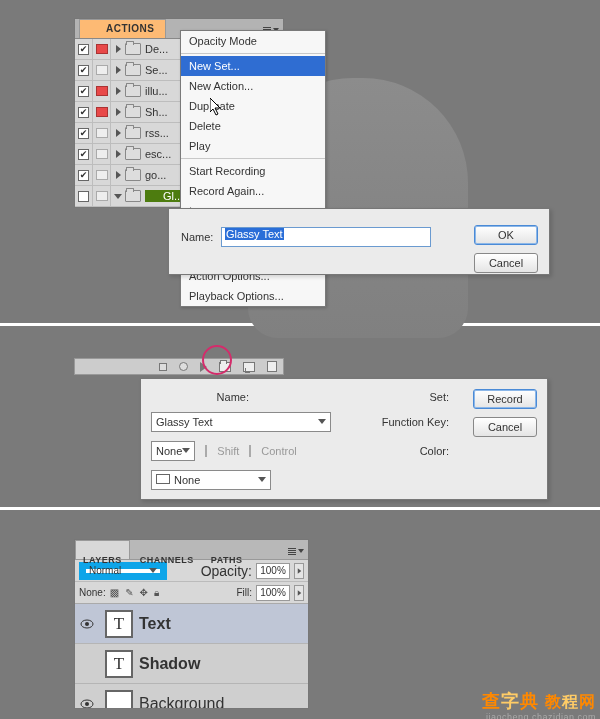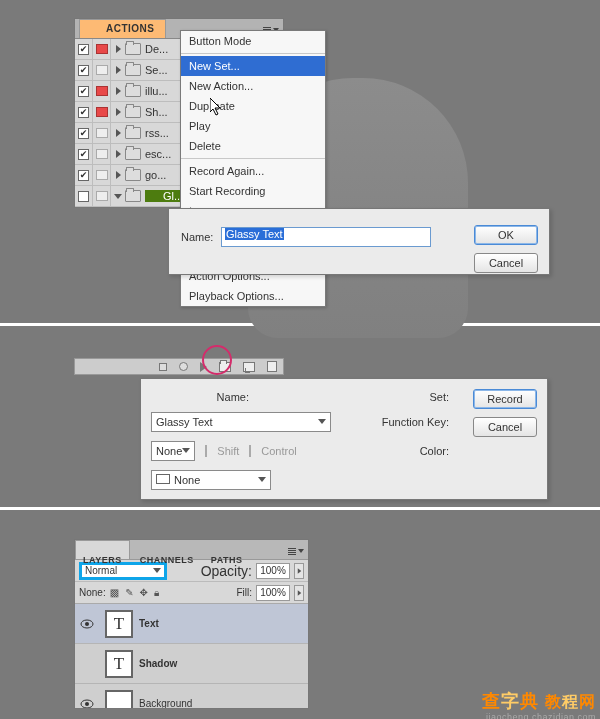--- a/index.html
+++ b/index.html
@@ -84,31 +84,31 @@
   .na-buttons { position: absolute; right: 10px; top: 10px; display: flex; flex-direction: column; gap: 8px; }
 
   
   .layers-panel { position: absolute; top: 539px; left: 74px; width: 235px; height: 170px; background: #d8d8d8; border: 1px solid #777; overflow: hidden; }
   .lp-tabrow { background: #b8b8b8; border-bottom: 1px solid #999; height: 20px; position: relative; }
   .lp-tab { display: inline-block; height: 19px; padding: 14px 7px 0 7px; font-size: 9px; font-weight: bold; letter-spacing: 0.5px; }
   .lp-tab.act { background: #d8d8d8; border: 1px solid #999; border-bottom: none; }
   .lp-menu { position: absolute; right: 4px; top: 5px; }
   .lp-row1 { display: flex; align-items: center; height: 22px; padding: 0 4px; border-bottom: 1px solid #bbb; gap: 4px; justify-content: space-between; }
   .flex { display: flex; align-items: center; gap: 4px; }
-  .combo { height: 18px; border: 3px solid #0ea5e9; background: #fff; width: 88px; display: flex; justify-content: space-between; align-items: center; padding: 0 3px; font-size: 10px; }
+  .combo { height: 18px; border: 7px solid #0ea5e9; background: #fff; width: 88px; display: flex; justify-content: space-between; align-items: center; padding: 0 3px; font-size: 10px; }
   .tiny-in { width: 34px; height: 16px; border: 1px solid #999; background: #fff; text-align: center; font-size: 10px; line-height: 14px; }
   .step { width: 10px; height: 16px; background: #e4e4e4; border: 1px solid #999; display: flex; align-items: center; justify-content: center; }
   .lp-row2 { display: flex; align-items: center; height: 22px; padding: 0 4px; border-bottom: 1px solid #aaa; font-size: 10px; justify-content: space-between; }
   .lockicons { display: flex; gap: 6px; color: #555; }
   .layer { display: flex; align-items: center; height: 40px; border-bottom: 1px solid #b5b5b5; background: #cfcfcf; }
   .layer.sel { background: #bfc6d6; }
   .eye { width: 24px; display: flex; justify-content: center; }
   .eye svg { width: 14px; height: 10px; }
   .thumb { width: 28px; height: 28px; background: #fff; border: 2px double #666; margin: 0 6px; display: flex; align-items: center; justify-content: center; font-family: Times, serif; font-size: 17px; }
-  .lname { font-size: 10px; font-weight: bold; }
+  .lname { font-size: 16px; font-weight: bold; }
   .lname.it { font-weight: normal; }
 </style>
 </head>
 <body>
 
 <div class="band top"></div>
 <div class="sep1"></div>
 <div class="band mid"></div>
 <div class="sep2"></div>
 <div class="band bot"></div>
@@ -229,30 +229,30 @@
     <div class="expand">
           <span class="tri-v"></span>
         </div>
     <div class="folder"></div>
     <span class="name">Gl...</span>
       </div>
     </div>
 </div>
 
 <div class="flyout" id="flyout">
-    <div class="flyout-item">Button Mode</div>
+    <div class="flyout-item">Opacity Mode</div>
     <div class="flyout-sep"></div>
     <div class="flyout-item sel">New Set...</div>
     <div class="flyout-item">New Action...</div>
     <div class="flyout-item">Duplicate</div>
+    <div class="flyout-item">Delete</div>
     <div class="flyout-item">Play</div>
-    <div class="flyout-item">Delete</div>
     <div class="flyout-sep"></div>
+    <div class="flyout-item">Start Recording</div>
     <div class="flyout-item">Record Again...</div>
-    <div class="flyout-item">Start Recording</div>
     <div class="flyout-item dim">In</div>
     <div class="flyout-item dim">In</div>
     <div class="flyout-item dim">In</div>
     <div class="flyout-sep"></div>
     <div class="flyout-item">Action Options...</div>
     <div class="flyout-item">Playback Options...</div>
   </div>
 
 <svg class="cursor" width="14" height="18" viewBox="0 0 14 18">
   <path d="M0,0 L0,14 L3,11 L6,17 L8,16 L5,10 L10,10 Z" fill="#fff" stroke="#000" stroke-width="1"></path>

